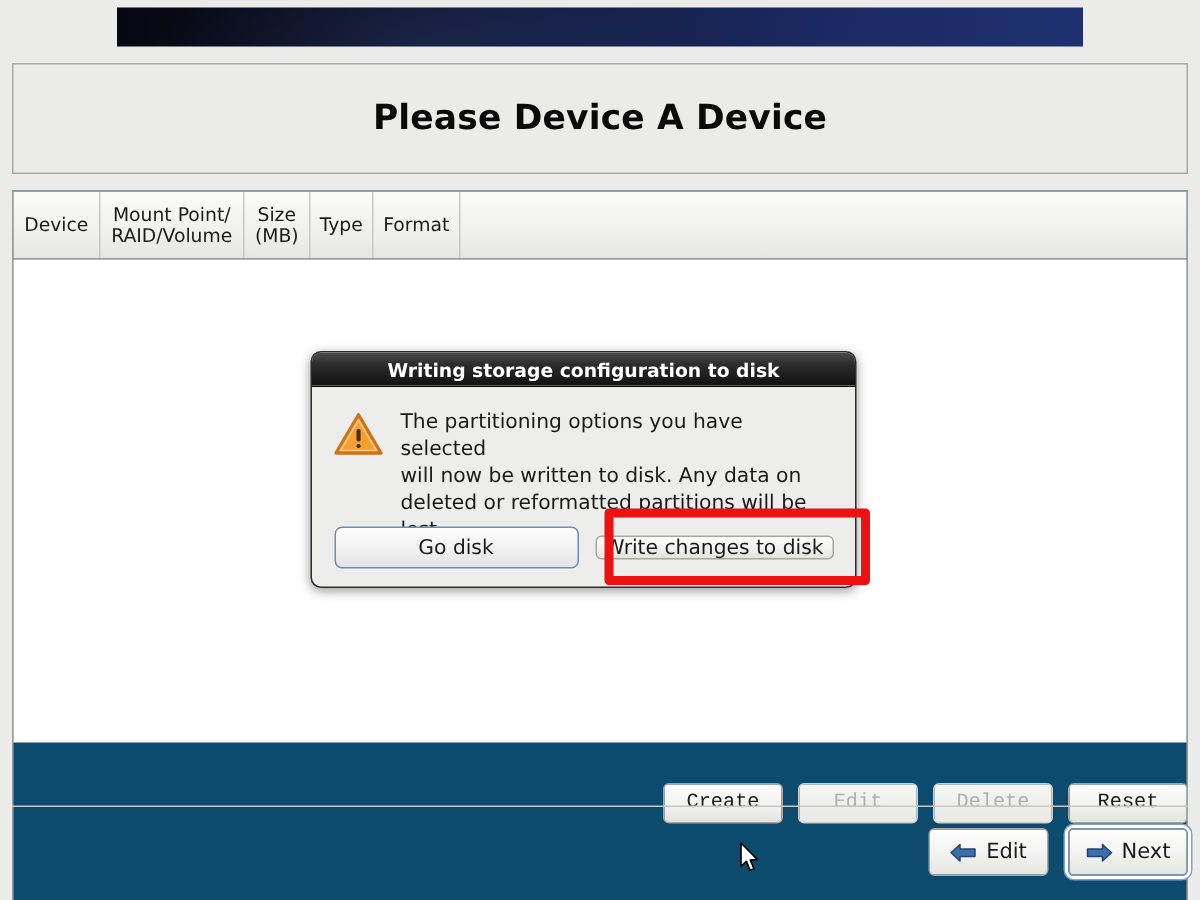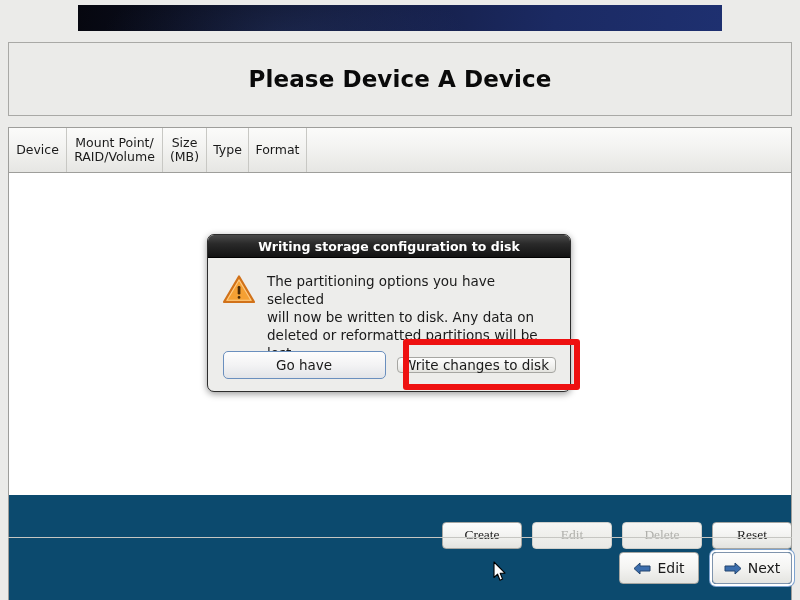--- a/index.html
+++ b/index.html
@@ -94,21 +94,21 @@
     position: absolute;
     left: 8px; top: 499px;
     width: 784px; height: 28px;
     display: flex;
     justify-content: flex-end;
     align-items: center;
     gap: 10px;
   }
   .btn {
     box-sizing: border-box;
-    font-family: Liberation Serif, serif;
+    font-family: Liberation Mono, monospace;
     font-size: 13.5px;
     color: #1a1a1a;
     background: linear-gradient(180deg, #fdfdfd 0%, #f3f3f1 50%, #e3e3df 100%);
     border: 1px solid #a6a6a2;
     border-radius: 4px;
     padding: 0;
     height: 27px;
     display: flex;
     align-items: center;
     justify-content: center;
@@ -296,21 +296,21 @@
       <path d="M17 2.5 L32 28 L2 28 Z" fill="#f5a033" stroke="#d1721a" stroke-width="2.2" stroke-linejoin="round"></path>
       <path d="M17 6 L29 26.3 L5 26.3 Z" fill="none" stroke="#ffd59a" stroke-width="1.1" stroke-linejoin="round" opacity=".8"></path>
       <rect x="15.7" y="12" width="2.7" height="8.4" rx="1.2" fill="#4a2a07"></rect>
       <rect x="15.7" y="22" width="2.7" height="2.7" rx="1.2" fill="#4a2a07"></rect>
     </svg>
     <div id="dialog-message">The partitioning options you have selected
 will now be written to disk.  Any data on
 deleted or reformatted partitions will be lost.</div>
   </div>
   <div id="dialog-buttons">
-    <div id="go-back-button">Go have</div>
+    <div id="go-back-button">Go disk</div>
     <div id="write-changes-button">Write changes to disk</div>
   </div>
 </div>
 
 <div id="highlight-box"></div>
 
 <svg id="cursor" viewBox="0 0 14 21">
   <path d="M1 1 L1 16.5 L4.6 13.2 L7 19.2 L9.6 18.1 L7.2 12.3 L12 12.1 Z" fill="#ffffff" stroke="#000000" stroke-width="1.1" stroke-linejoin="round"></path>
 </svg>
 

